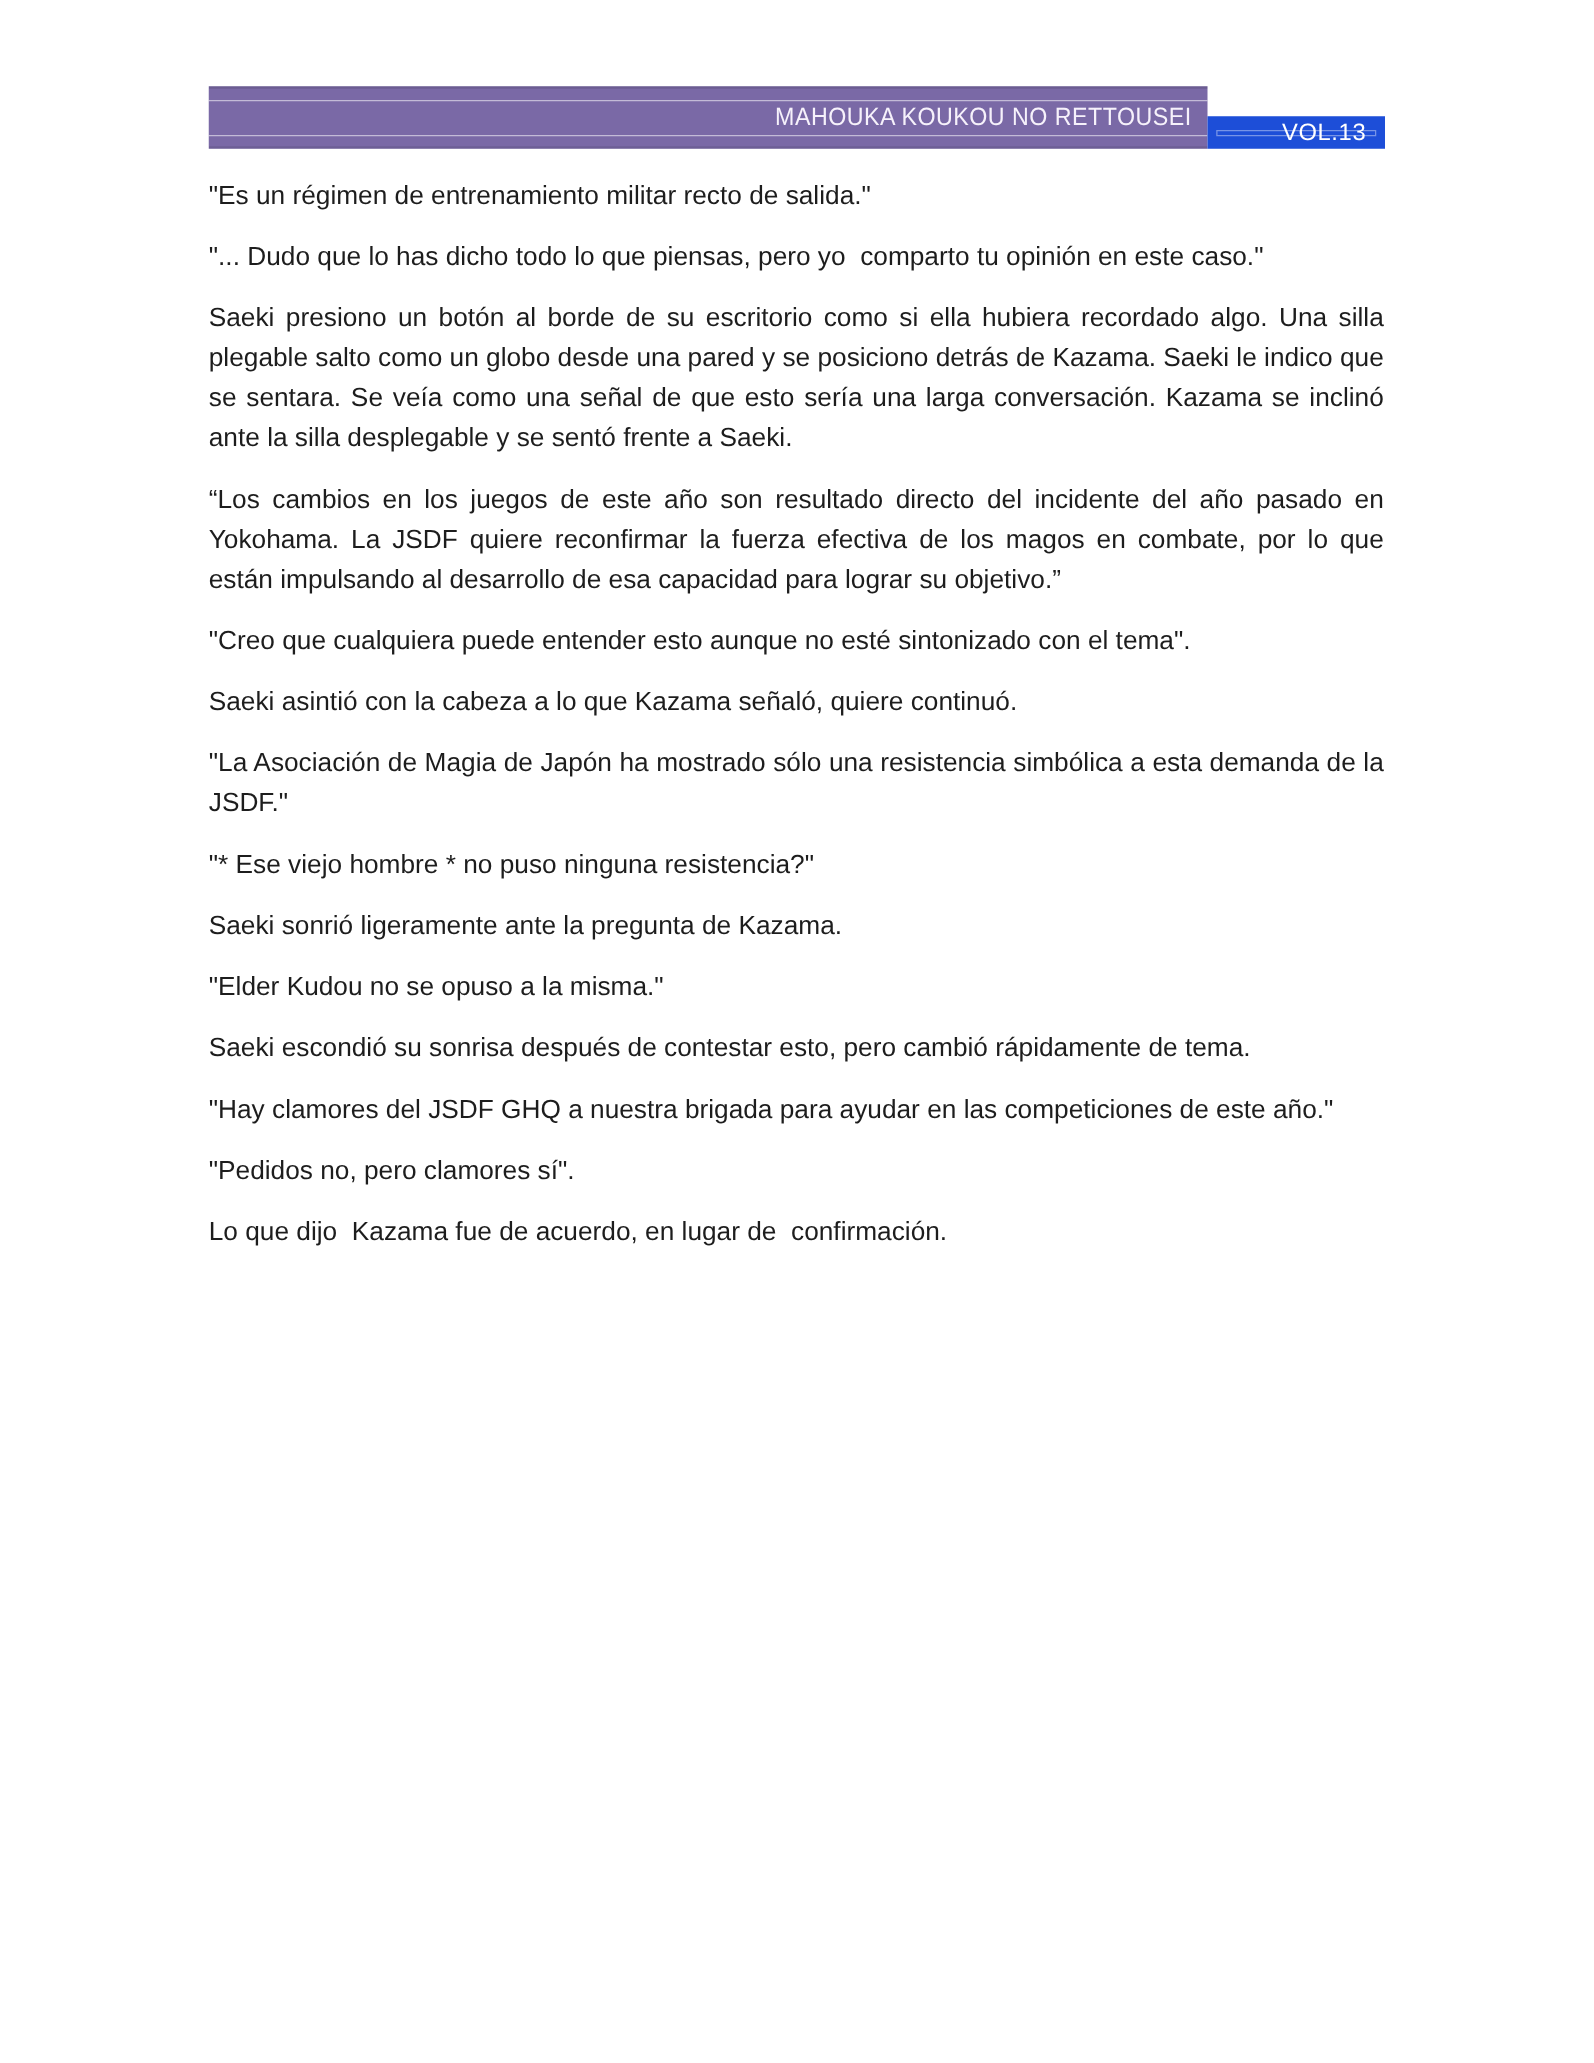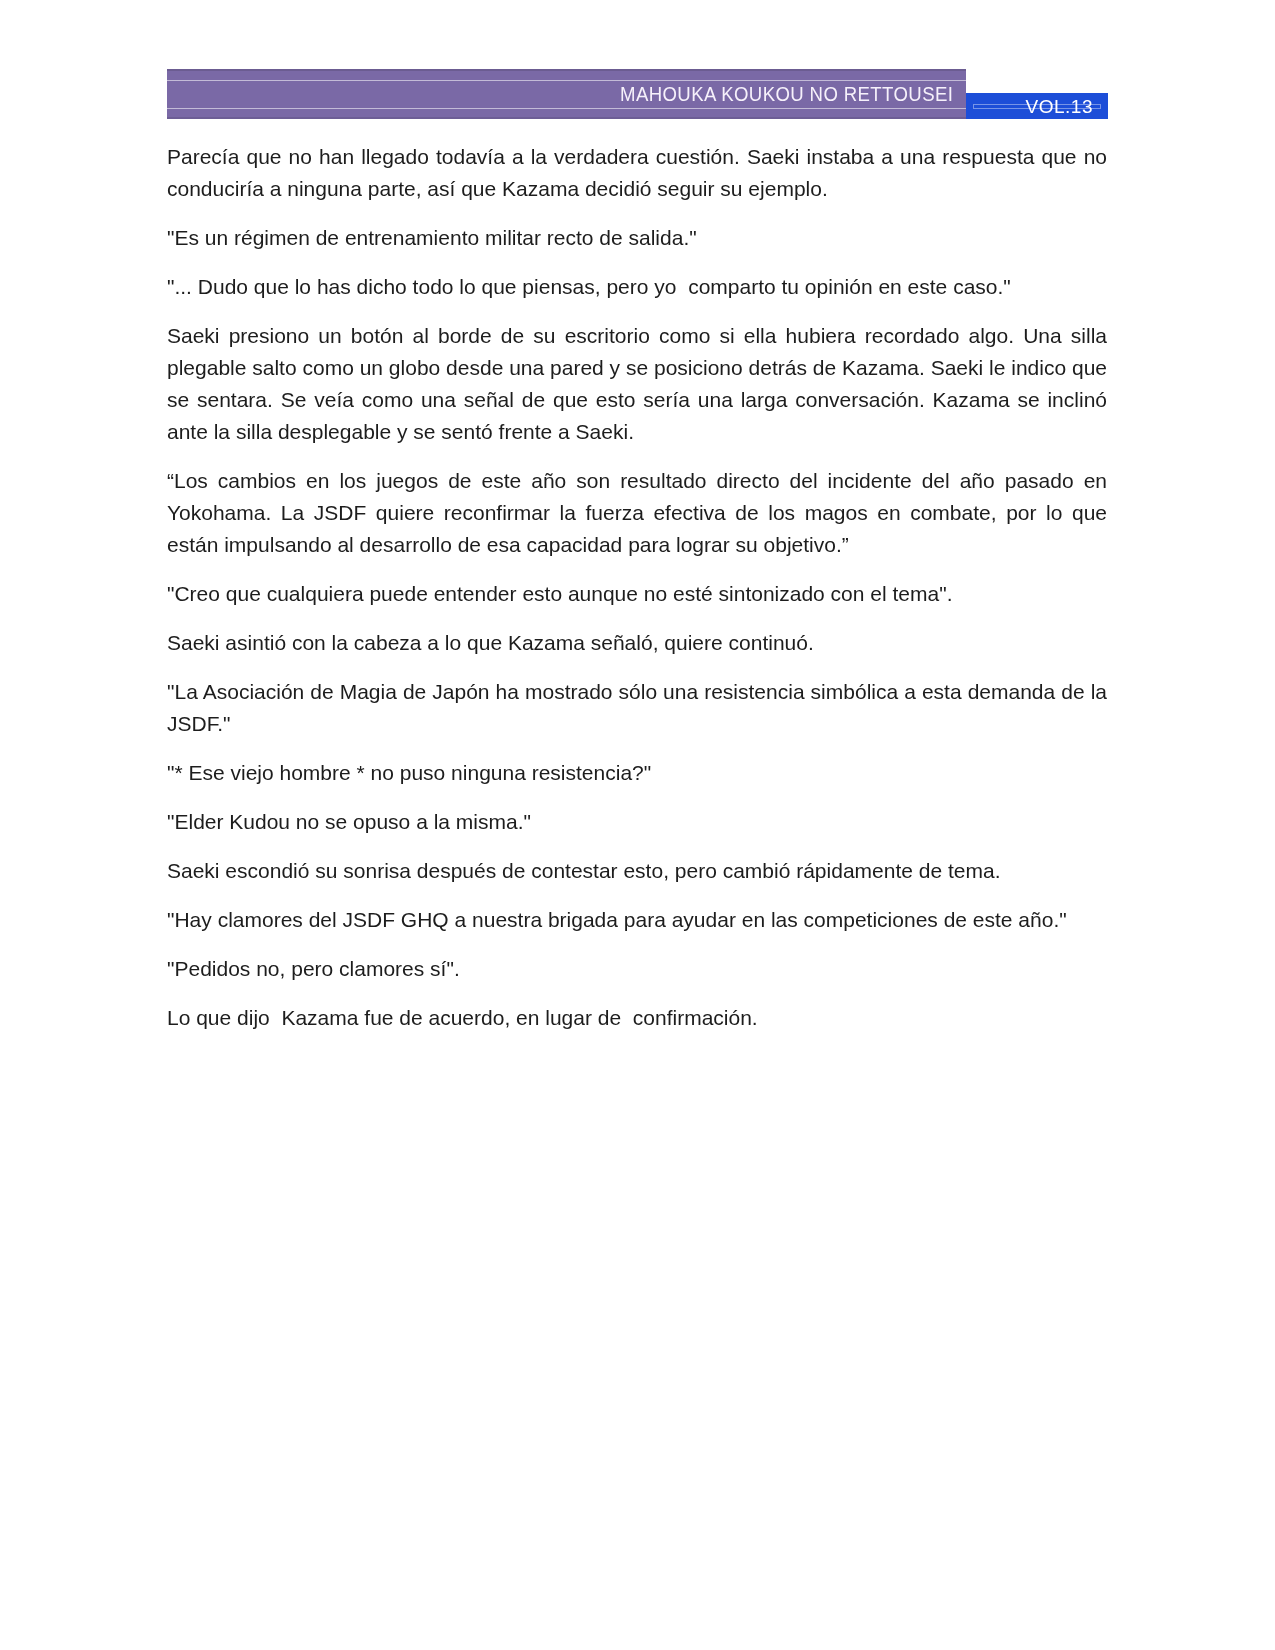--- a/index.html
+++ b/index.html
@@ -102,29 +102,29 @@
       </div>
     </div>
     <div class="titlebar-vol">
       <div class="band">
         <span class="vol-label">VOL.13</span>
       </div>
     </div>
   </header>
 
   <main class="content">
-    <p>Parecía que no han llegado todavía a la verdadera cuestión. Saeki instaba a una respuesta que no conduciría a ninguna parte, así que Kazama decidió seguir su ejemplo.</p>
     <p>"Es un régimen de entrenamiento militar recto de salida."</p>
     <p>"... Dudo que lo has dicho todo lo que piensas, pero yo &nbsp;comparto tu opinión en este caso."</p>
     <p>Saeki presiono un botón al borde de su escritorio como si ella hubiera recordado algo. Una silla plegable salto como un globo desde una pared y se posiciono detrás de Kazama. Saeki le indico que se sentara. Se veía como una señal de que esto sería una larga conversación. Kazama se inclinó ante la silla desplegable y se sentó frente a Saeki.</p>
     <p>“Los cambios en los juegos de este año son resultado directo del incidente del año pasado en Yokohama. La JSDF quiere reconfirmar la fuerza efectiva de los magos en combate, por lo que están impulsando al desarrollo de esa capacidad para lograr su objetivo.”</p>
     <p>"Creo que cualquiera puede entender esto aunque no esté sintonizado con el tema".</p>
     <p>Saeki asintió con la cabeza a lo que Kazama señaló, quiere continuó.</p>
     <p>"La Asociación de Magia de Japón ha mostrado sólo una resistencia simbólica a esta demanda de la JSDF."</p>
     <p>"* Ese viejo hombre * no puso ninguna resistencia?"</p>
+    <p>Saeki sonrió ligeramente ante la pregunta de Kazama.</p>
     <p>"Elder Kudou no se opuso a la misma."</p>
     <p>Saeki escondió su sonrisa después de contestar esto, pero cambió rápidamente de tema.</p>
     <p>"Hay clamores del JSDF GHQ a nuestra brigada para ayudar en las competiciones de este año."</p>
     <p>"Pedidos no, pero clamores sí".</p>
     <p>Lo que dijo &nbsp;Kazama fue de acuerdo, en lugar de &nbsp;confirmación.</p>
   </main>
 
 </div>
 
 </body></html>

